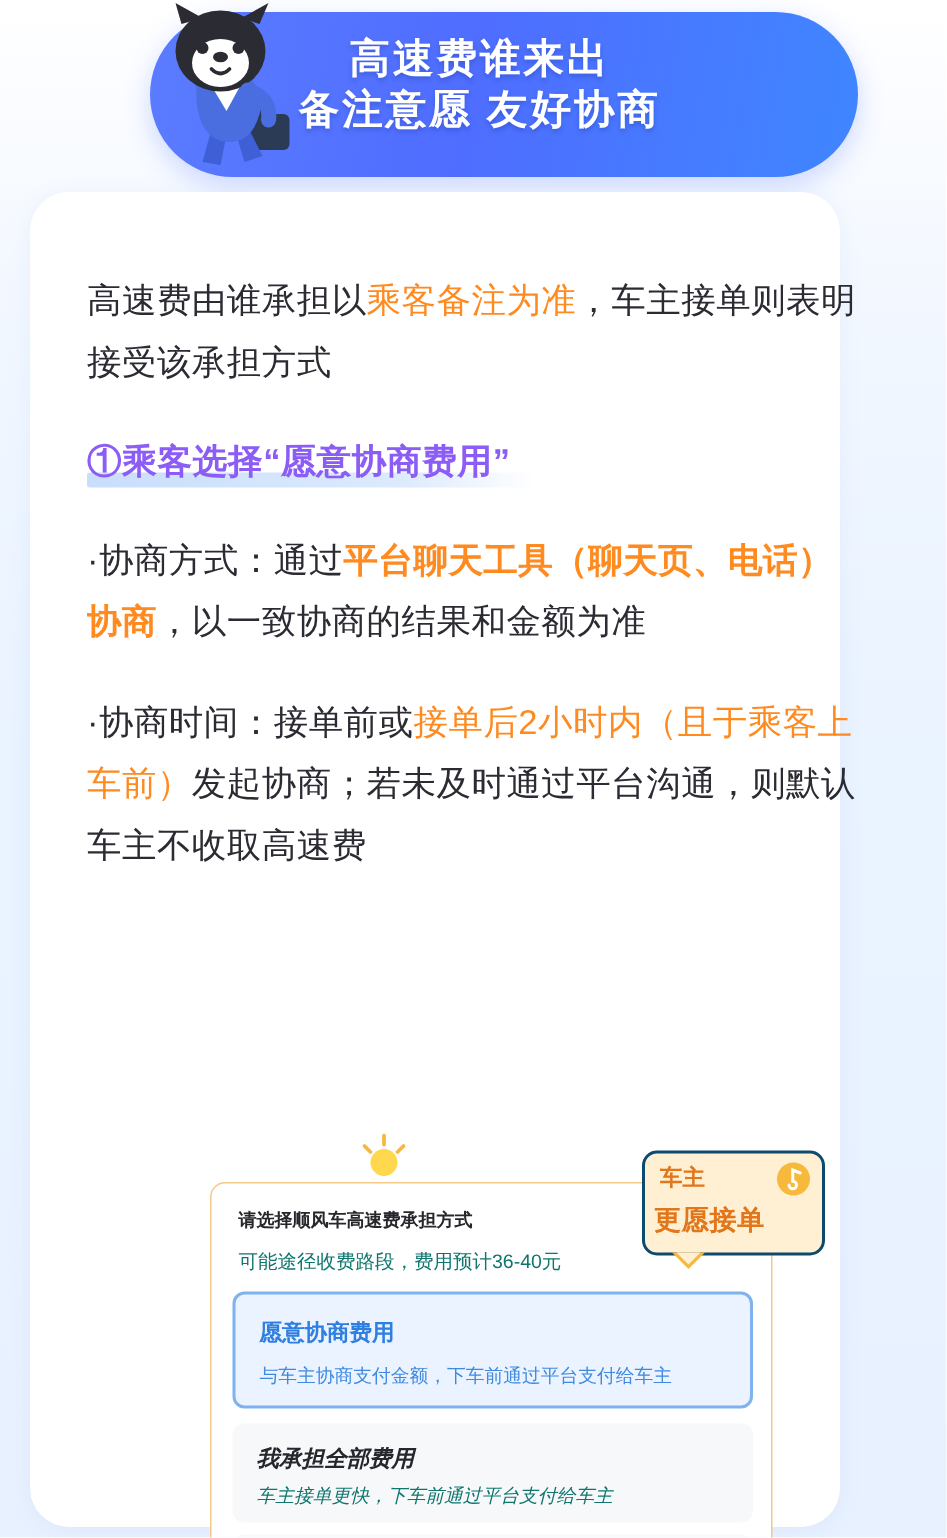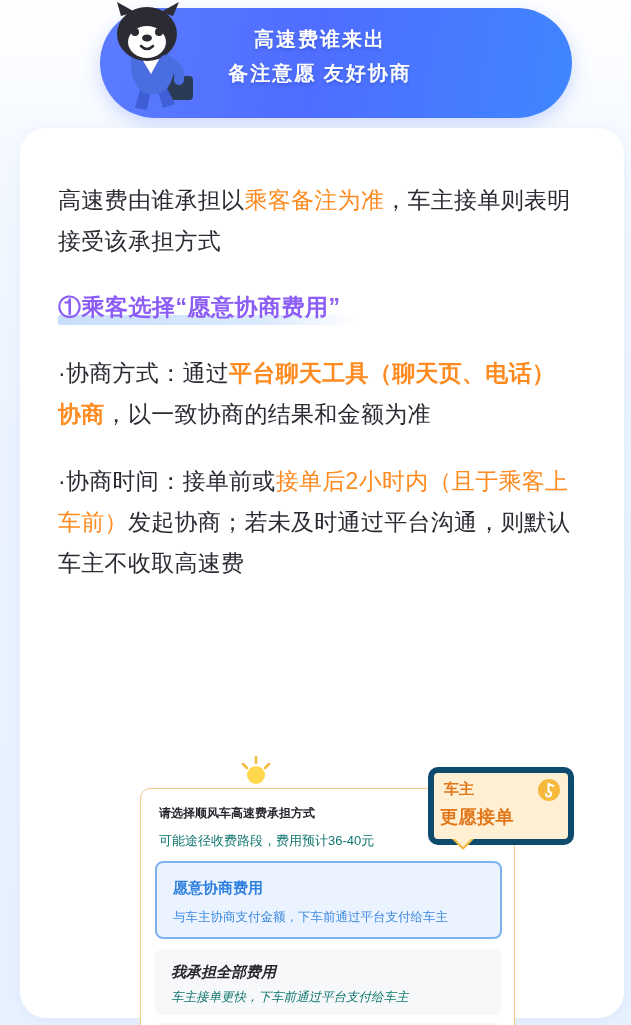--- a/index.html
+++ b/index.html
@@ -36,40 +36,40 @@
   .banner-text {
     position: absolute;
     left: 170px;
     top: 22px;
     width: 300px;
     text-align: center;
     color: #ffffff;
     font-weight: bold;
     letter-spacing: 2px;
     line-height: 34px;
-    font-size: 20px;
+    font-size: 27px;
     text-shadow: 0 2px 3px rgba(30,60,160,0.35);
   }
   .banner-text div { white-space: nowrap; }
 
   
   .mascot {
     position: absolute;
     left: 95px;
     top: 0px;
     width: 130px;
     height: 130px;
   }
 
   
   .card {
     position: absolute;
     left: 20px;
     top: 128px;
-    width: 604px;
+    width: 540px;
     height: 890px;
     background: #ffffff;
     border-radius: 26px;
     box-shadow: 0 2px 14px rgba(120,160,220,0.10);
   }
 
   .content {
     position: absolute;
     left: 38px;
     top: 52px;
@@ -171,23 +171,22 @@
   .opt-sel .opt-desc { color: #3f8ae0; top: 46px; }
 
   
   .callout {
     position: absolute;
     left: 287px;
     top: -22px;
     width: 118px;
     height: 66px;
     background: #fff0d4;
-    border: 6px solid #0c4a6e;
+    border: 2px solid #0c4a6e;
     border-radius: 10px;
-    padding-left: 16px;
   }
   .callout::after {
     content: "";
     position: absolute;
     left: 18px;
     bottom: -11px;
     width: 0; height: 0;
     border-left: 11px solid transparent;
     border-right: 11px solid transparent;
     border-top: 11px solid #f5b840;

